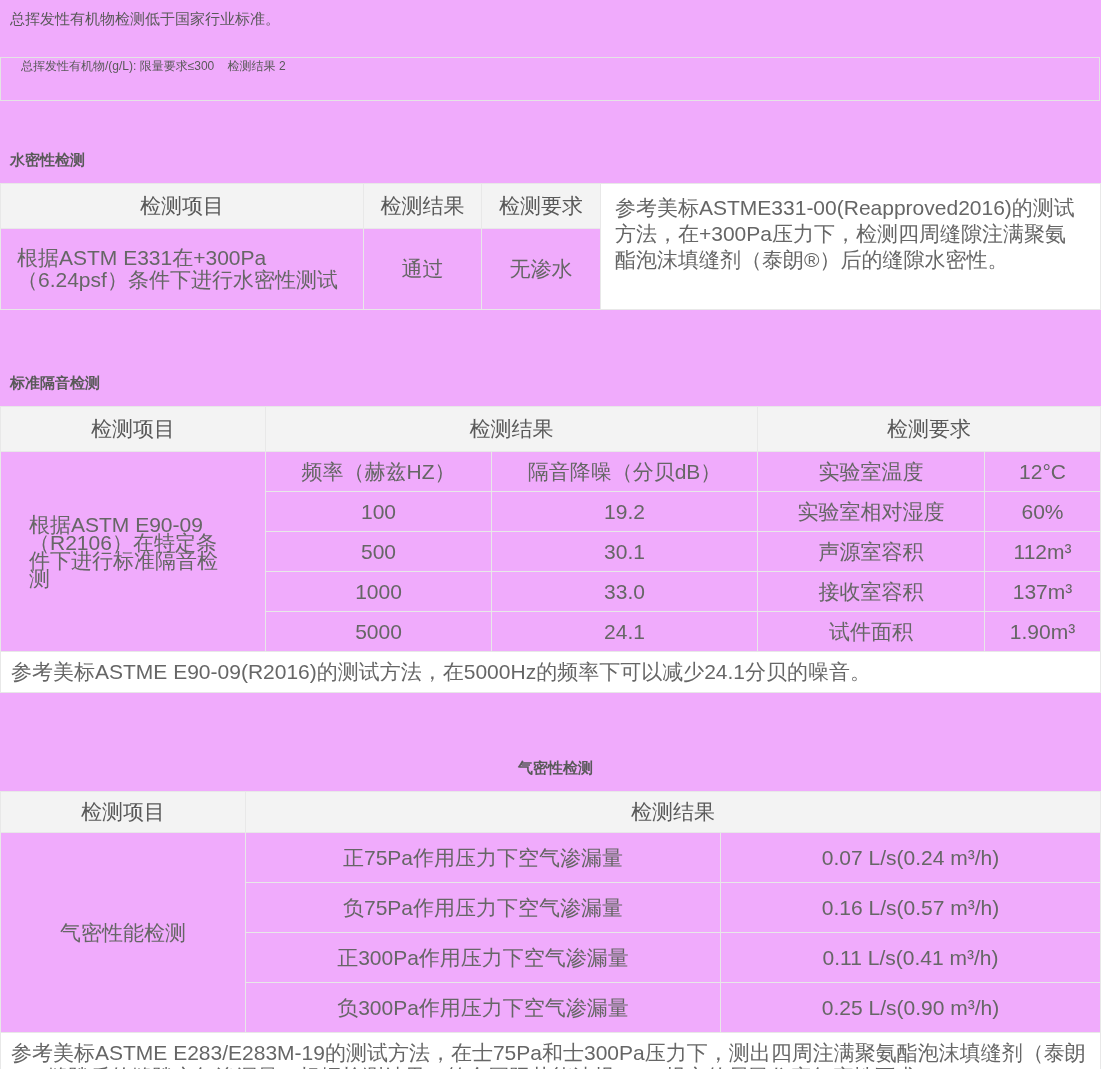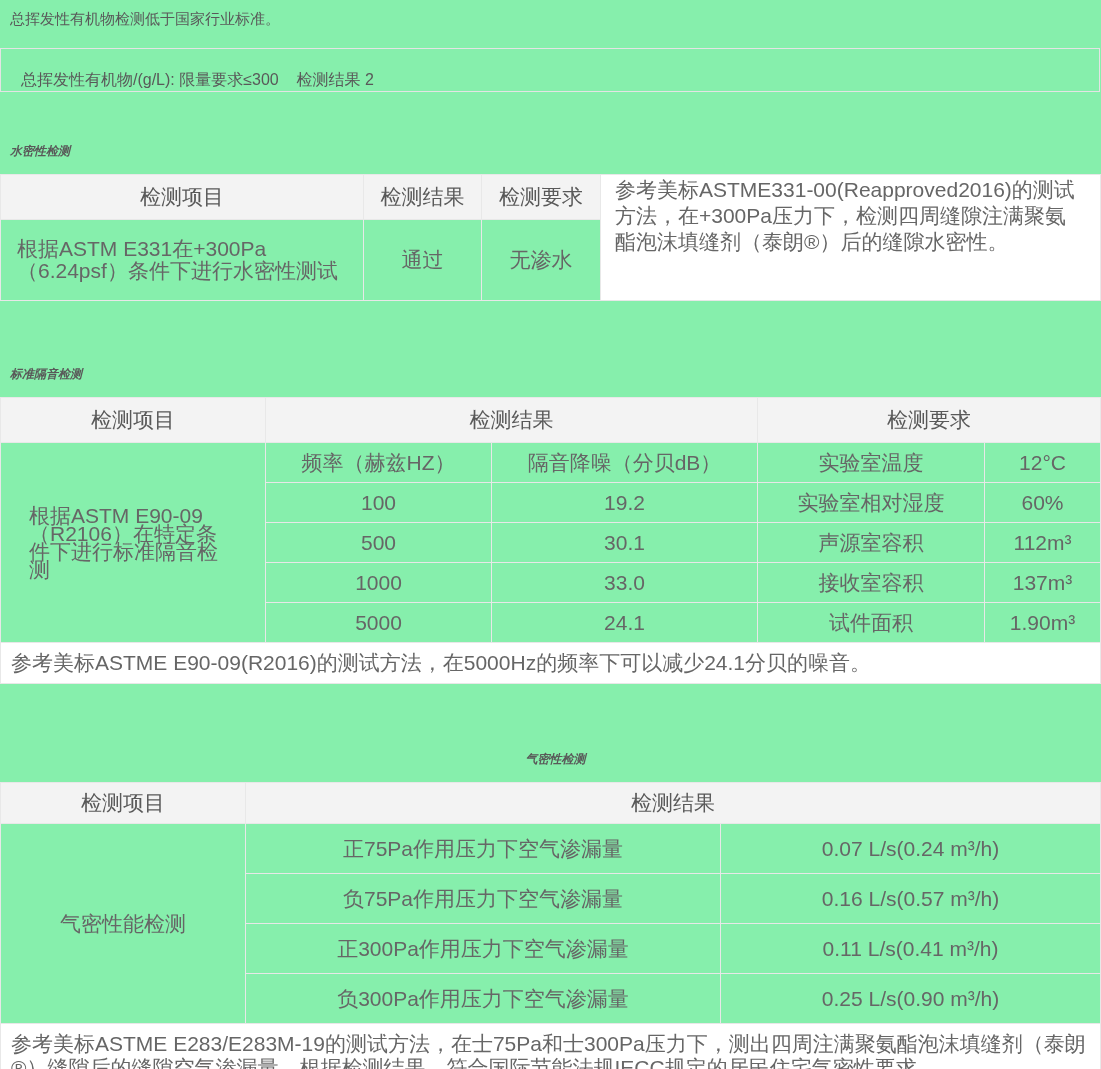--- a/index.html
+++ b/index.html
@@ -5,48 +5,47 @@
   html, body {
     margin: 0;
     padding: 0;
     background: #ffffff;
     font-family: "Liberation Sans", "DejaVu Sans", sans-serif;
     color: #666666;
   }
   .page {
     width: 1101px;
     height: 1069px;
-    background: #86efac;
+    background: #f0abfc;
     overflow: hidden;
   }
   .intro-text {
     font-size: 15px;
     color: #595959;
     margin: 8px 0 0 10px;
     line-height: 22px;
   }
   .voc-box {
     box-sizing: border-box;
     width: 1100px;
     height: 44px;
-    margin-top: 18px;
+    margin-top: 27px;
     border: 1px solid #e4e4e4;
     display: flex;
-    align-items: flex-end;
+    align-items: flex-start;
     padding-left: 20px;
-    font-size: 16px;
+    font-size: 12px;
     color: #595959;
     white-space: pre-wrap;
   }
   .section-title {
-    font-size: 12px;
+    font-size: 15px;
     color: #595959;
     margin: 0 0 12px 10px;
     line-height: 22px;
-    font-style: italic;
   }
   .mt-water  { margin-top: 48px; }
   .mt-sound  { margin-top: 62px; }
   .mt-air    { margin-top: 64px; text-align: center; }
 
   table.data-table {
     border-collapse: collapse;
     table-layout: fixed;
     width: 1100px;
     font-size: 21px;
@@ -68,21 +67,21 @@
   .water-table th { height: 44px; }
   .water-table td { height: 64px; }
   .water-table td.item-cell {
     text-align: left;
     padding: 8px 16px;
     line-height: 22px;
   }
   .water-table td.method-cell {
     text-align: left;
     vertical-align: top;
-    padding: 2px 14px;
+    padding: 11px 14px;
     line-height: 26px;
     height: auto;
     background: #ffffff;
   }
 
   .sound-table th { height: 44px; }
   .sound-table td { height: 39px; }
   .sound-table td.item-cell {
     text-align: left;
     padding: 8px 28px;

